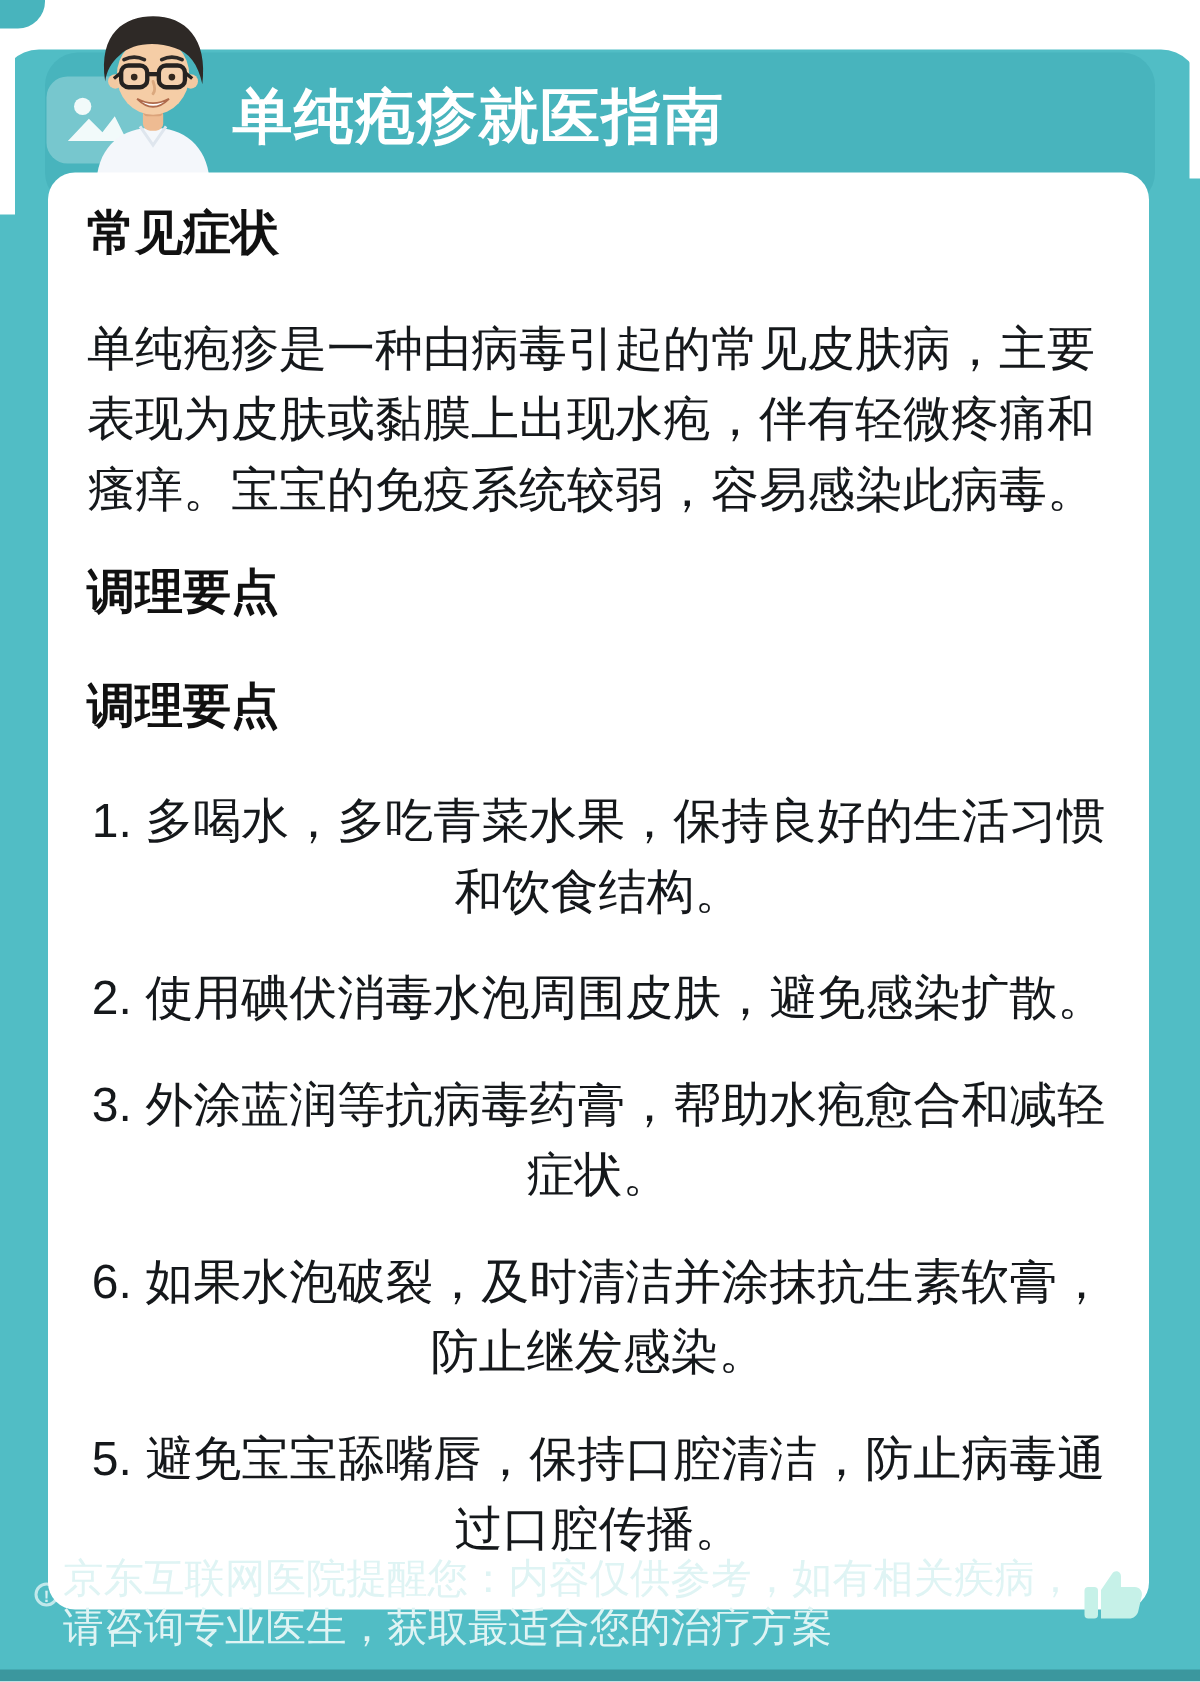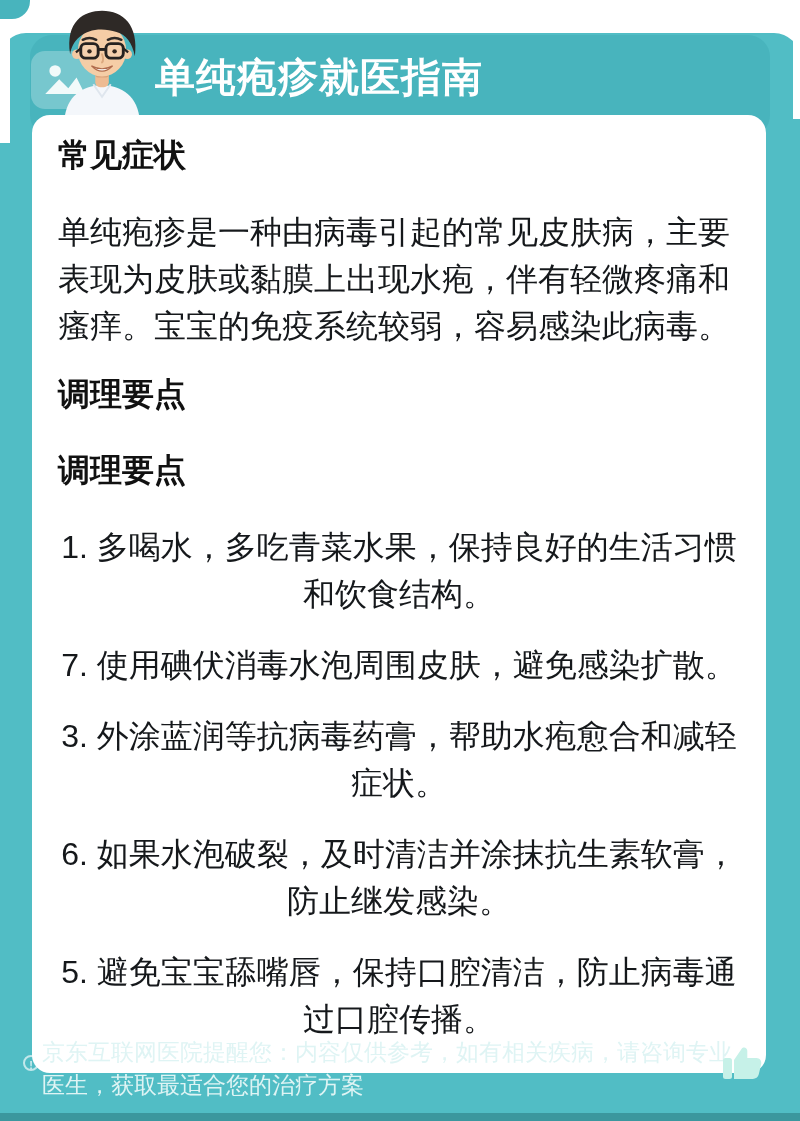--- a/index.html
+++ b/index.html
@@ -71,21 +71,21 @@
   
   .footer-info-icon{
     position:absolute;left:23px;top:1055px;width:16px;height:16px;
     border:2px solid rgba(255,255,255,0.65);border-radius:50%;
     color:rgba(255,255,255,0.75);
     font-size:11px;font-weight:700;line-height:16px;text-align:center;
     box-sizing:border-box;
   }
   .disclaimer{
     position:absolute;left:42px;top:1036px;width:692px;
-    font-size:23px;line-height:33px;color:#dff4f4;
+    font-size:27px;line-height:33px;color:#dff4f4;
     margin:0;
   }
   .thumb{
     position:absolute;left:720px;top:1042px;width:44px;height:40px;
   }
   .thumb svg{width:44px;height:40px;display:block;}
 </style>
 </head>
 <body>
 
@@ -140,21 +140,21 @@
 <div class="header-title">单纯疱疹就医指南</div>
 
 <div class="card">
   <h2>常见症状</h2>
   <p>单纯疱疹是一种由病毒引起的常见皮肤病，主要表现为皮肤或黏膜上出现水疱，伴有轻微疼痛和瘙痒。宝宝的免疫系统较弱，容易感染此病毒。</p>
 
   <h2>调理要点</h2>
 
   <h2>调理要点</h2>
   <p class="list-item">1. 多喝水，多吃青菜水果，保持良好的生活习惯和饮食结构。</p>
-  <p class="list-item">7. 使用碘伏消毒水泡周围皮肤，避免感染扩散。</p>
+  <p class="list-item">2. 使用碘伏消毒水泡周围皮肤，避免感染扩散。</p>
   <p class="list-item">3. 外涂蓝润等抗病毒药膏，帮助水疱愈合和减轻症状。</p>
   <p class="list-item">6. 如果水泡破裂，及时清洁并涂抹抗生素软膏，防止继发感染。</p>
   <p class="list-item">5. 避免宝宝舔嘴唇，保持口腔清洁，防止病毒通过口腔传播。</p>
 </div>
 
 <span class="footer-info-icon">!</span>
 <p class="disclaimer">京东互联网医院提醒您：内容仅供参考，如有相关疾病，请咨询专业医生，获取最适合您的治疗方案</p>
 
 <span class="thumb">
   <svg viewBox="0 0 44 40" xmlns="http://www.w3.org/2000/svg">

